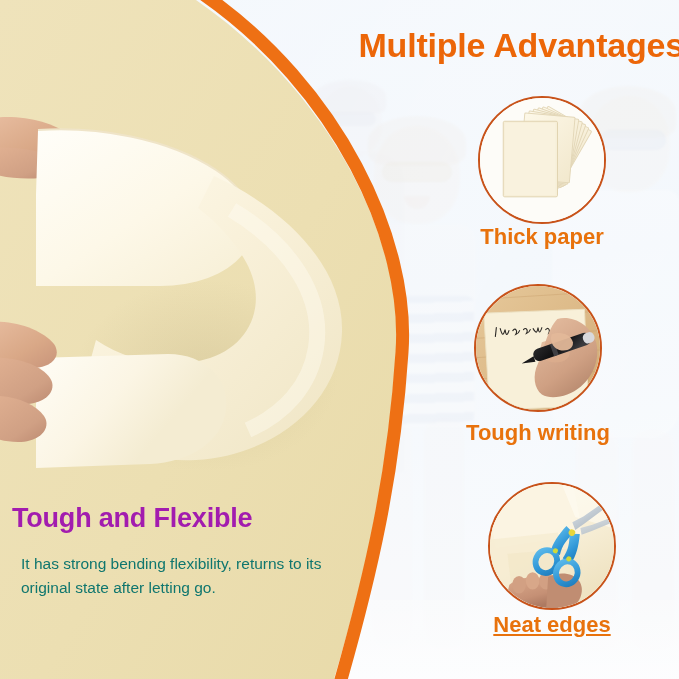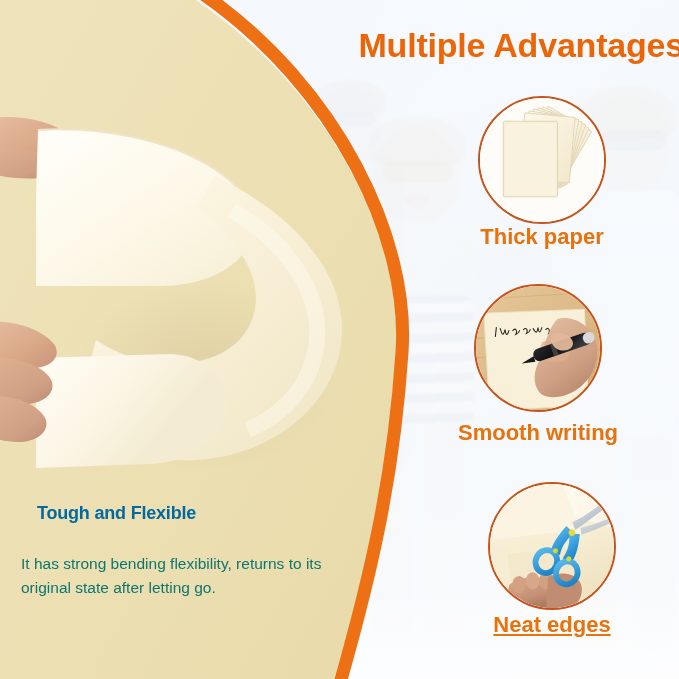--- a/index.html
+++ b/index.html
@@ -175,24 +175,24 @@
     font-size: 34px;
     font-weight: bold;
     color: #ec6608;
     letter-spacing: -0.2px;
     white-space: nowrap;
   }
 
   
   .tough-title {
     position: absolute;
-    left: 37px; top: 503px;
-    font-size: 18px;
+    left: 12px; top: 503px;
+    font-size: 27px;
     font-weight: bold;
-    color: #0369a1;
+    color: #a21caf;
     letter-spacing: -0.2px;
   }
   .tough-body {
     position: absolute;
     left: 21px; top: 552px;
     width: 322px;
     font-size: 15.5px;
     line-height: 1.52;
     color: #0f766e;
   }
@@ -430,21 +430,21 @@
         <rect x="58" y="54" width="62" height="13" rx="6" fill="url(#penG)"></rect>
         <rect x="112" y="55" width="12" height="11" rx="5" fill="#d9d9dc"></rect>
         <path d="M 58 60 l -14 3 l 14 3 Z" fill="#18181a"></path>
         <rect x="78" y="54" width="5" height="13" fill="#4a4a4f" opacity="0.8"></rect>
       </g>
 
       <path d="M 78 50 C 88 46 98 50 100 58 C 101 64 94 68 86 66
                C 79 64 76 56 78 50 Z" fill="#e3b899" opacity="0.95"></path>
     </svg>
   </div>
-  <div class="f-label" id="label2">Smooth writing</div>
+  <div class="f-label" id="label2">Tough writing</div>
 
   <div class="circle" id="circle3">
     <svg class="c-svg" viewBox="0 0 128 128">
       <defs>
         <linearGradient id="paperBG" x1="0" y1="0" x2="0.5" y2="1">
           <stop offset="0%" stop-color="#fdf7e6"></stop>
           <stop offset="60%" stop-color="#f7eed6"></stop>
           <stop offset="100%" stop-color="#efe3c2"></stop>
         </linearGradient>
         <linearGradient id="skinD" x1="0" y1="0" x2="0.5" y2="1">

